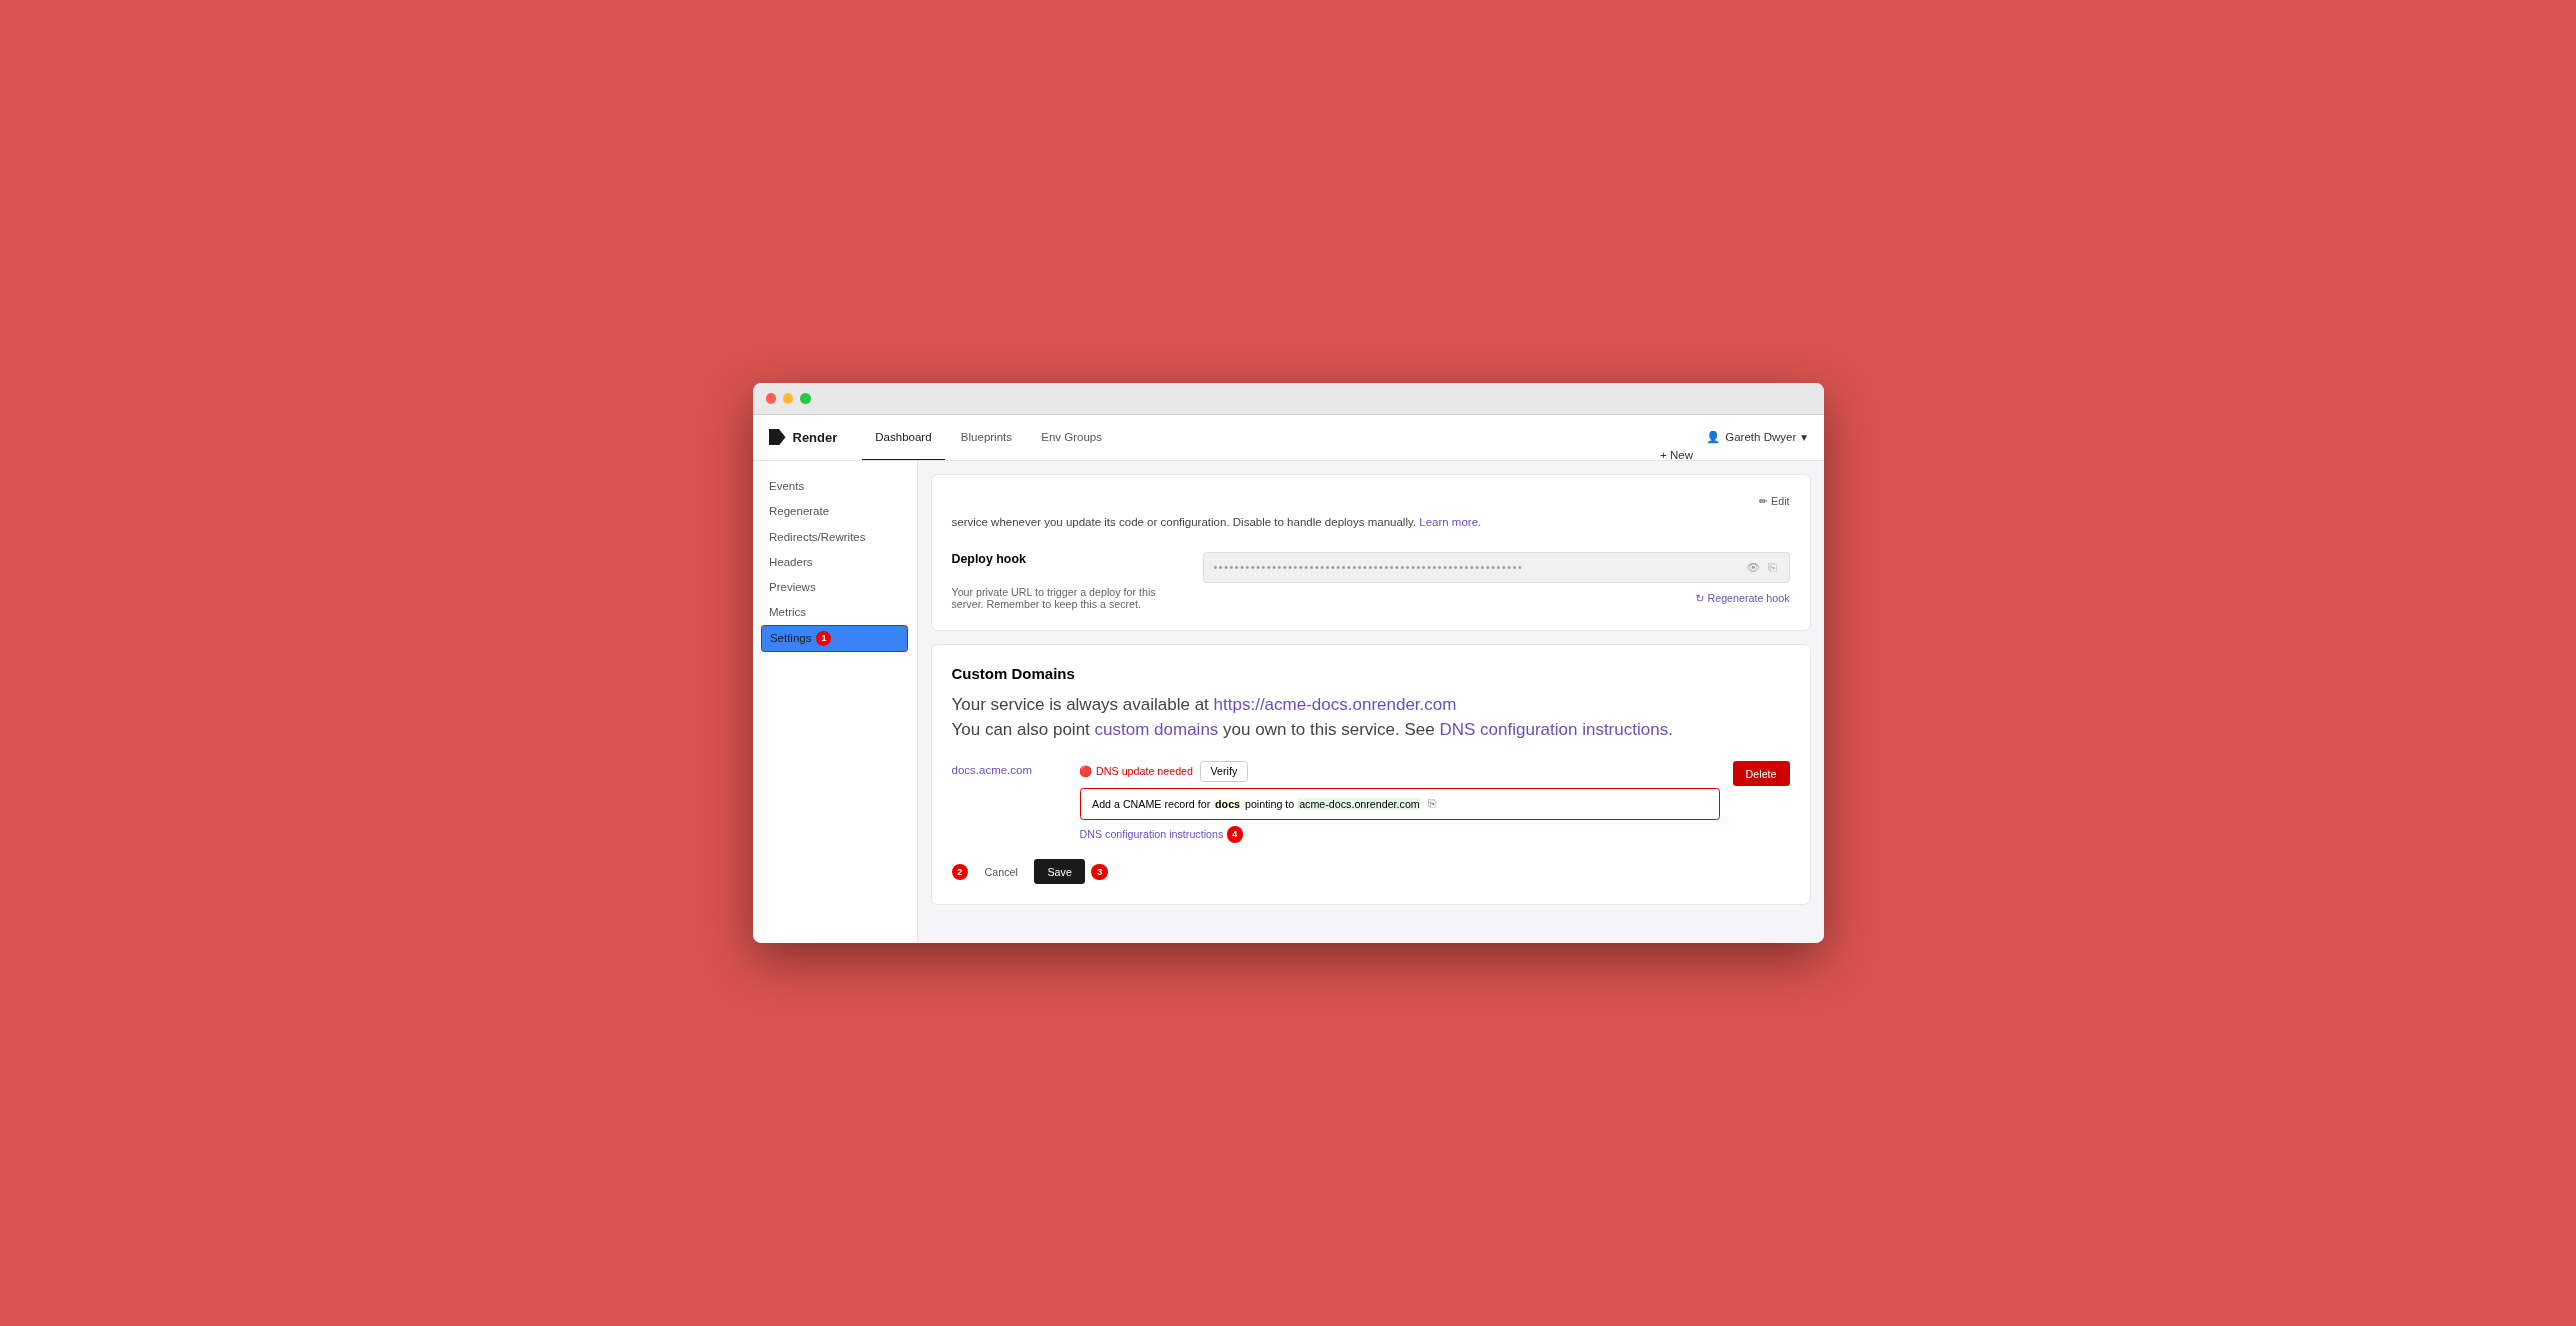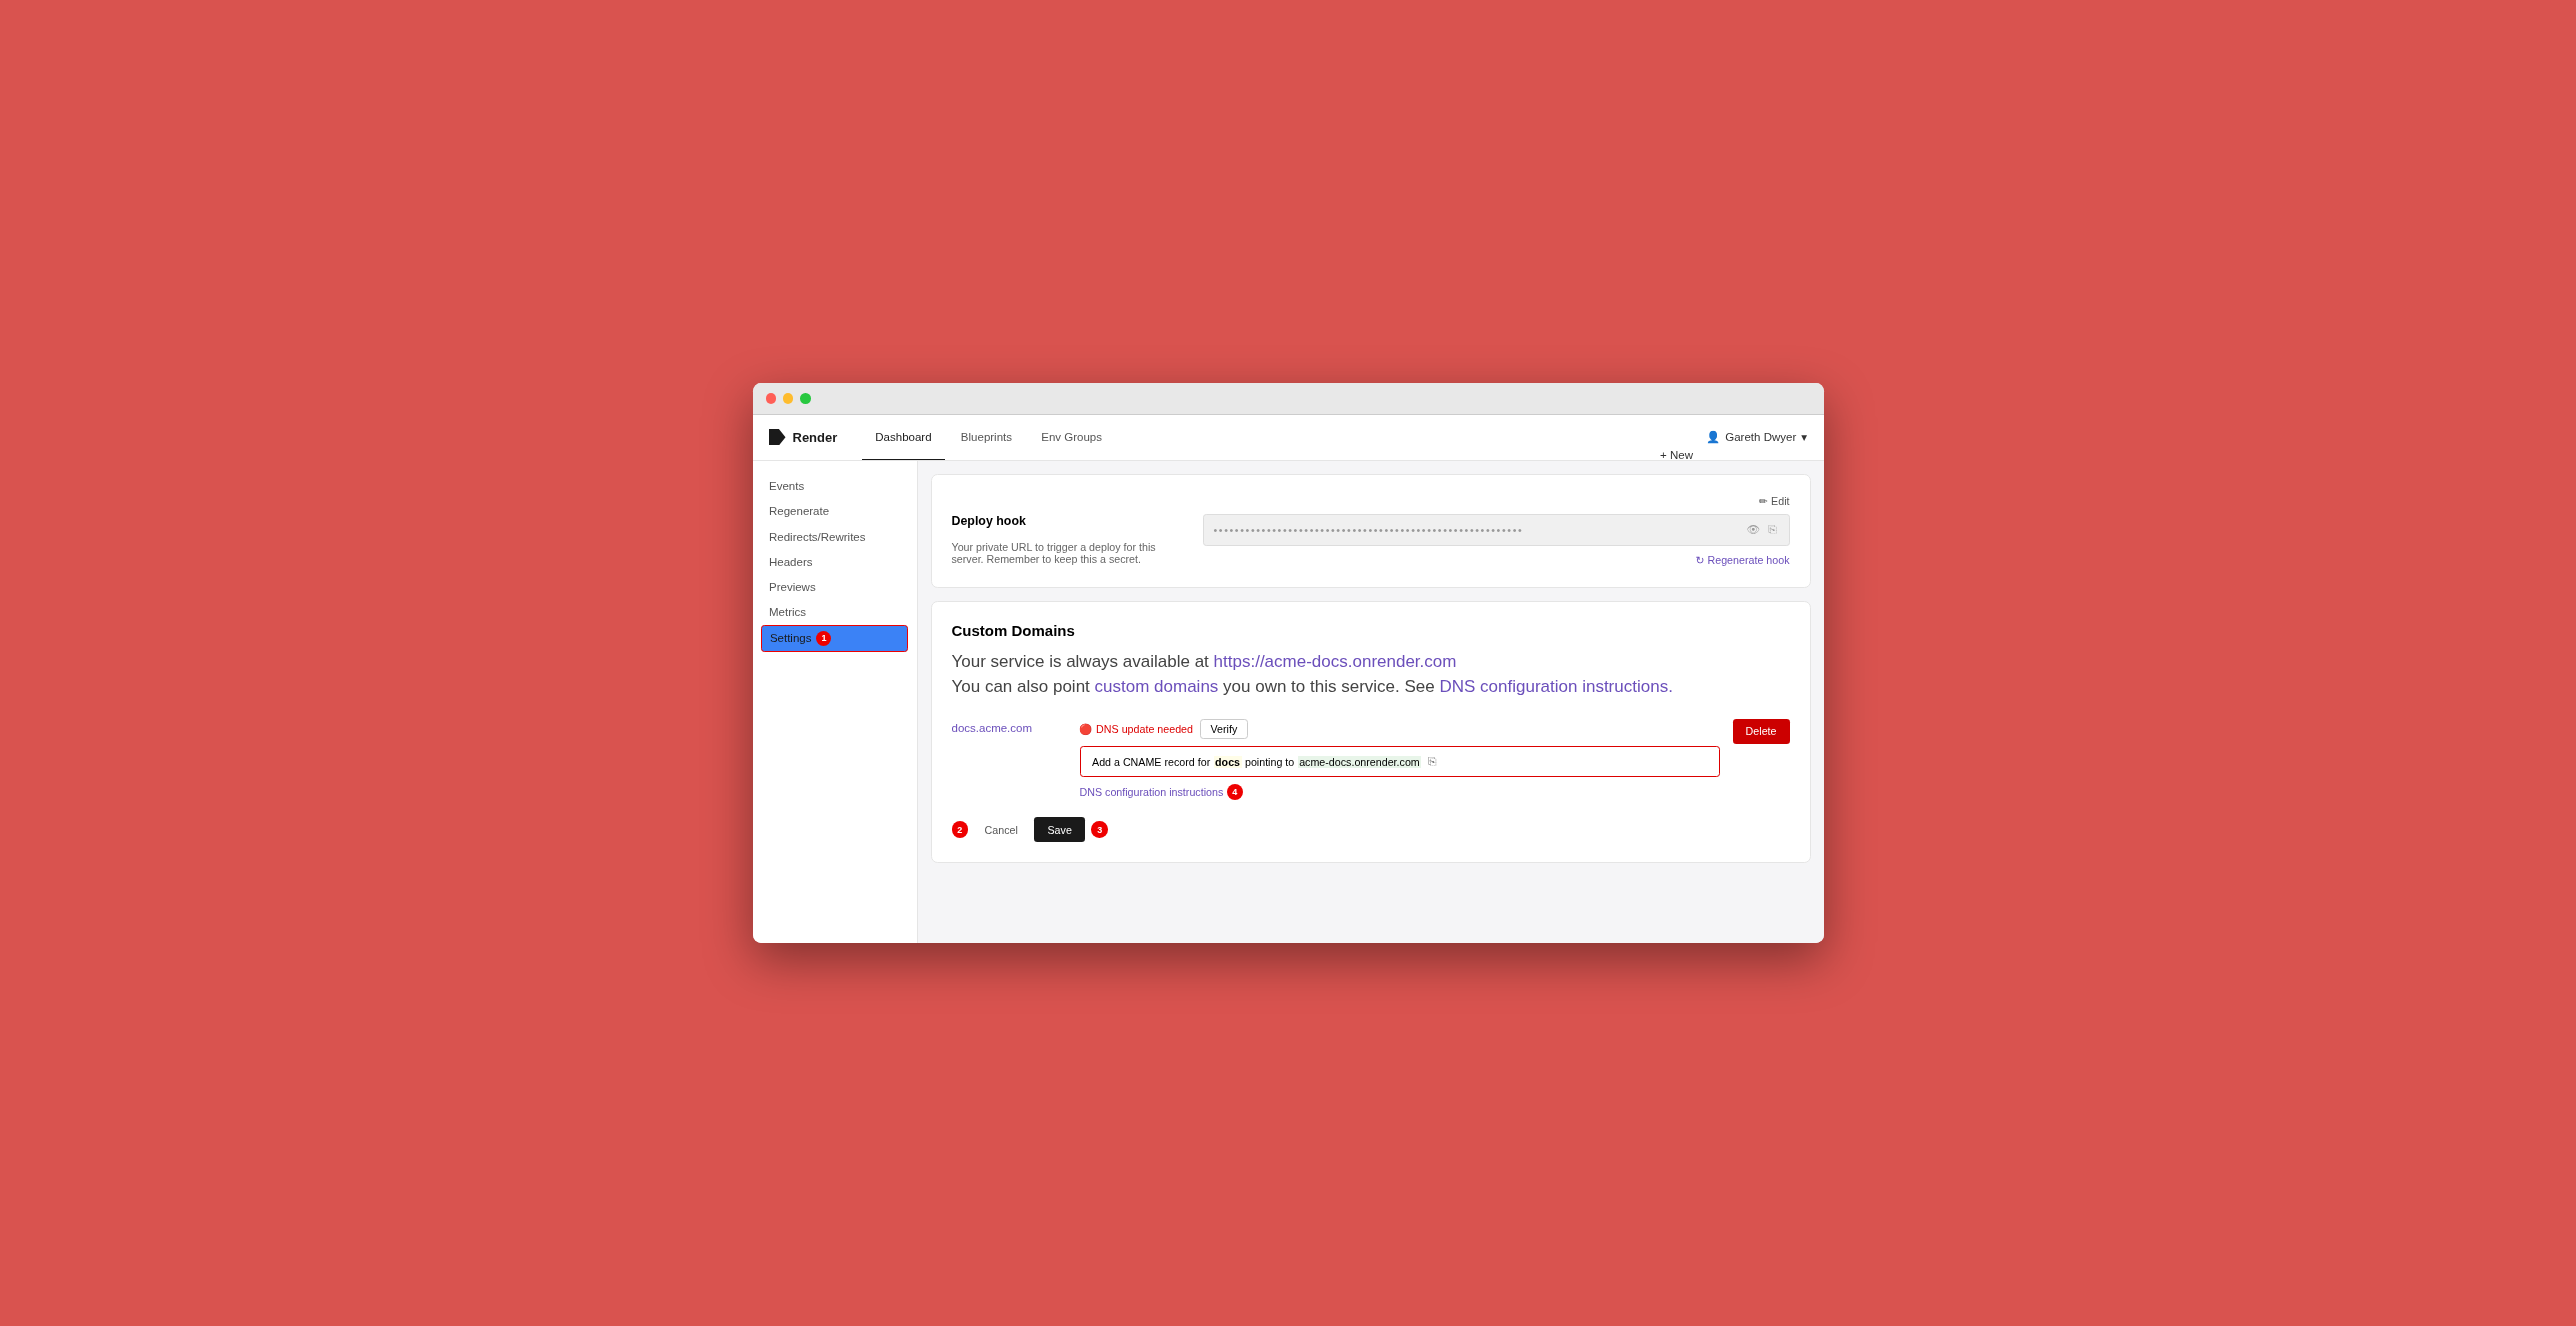--- a/index.html
+++ b/index.html
@@ -182,21 +182,21 @@
       gap: 20px;
       align-items: flex-start;
     }
     .deploy-hook-label {
       flex-shrink: 0;
       width: 231px;
     }
     .deploy-hook-label h3 {
       font-size: 12.4px;
       font-weight: 600;
-      margin-bottom: 13px;
+      margin-bottom: 20px;
     }
     .deploy-hook-label p {
       font-size: 10.7px;
       color: #666;
     }
     .deploy-hook-input-area {
       flex: 1;
     }
     .masked-input {
       background: #f0f0f0;
@@ -442,20 +442,24 @@
     </div>
 
     <div class="main-content">
 
       <div class="section-card">
         <div class="section-header">
           <div class="edit-btn">
             <span>✏</span>
             <span>Edit</span>
           </div>
+        </div>
+        <div class="auto-deploy-text">
+          <span>service whenever you update its code or configuration. Disable to handle deploys manually.</span>
+          <a class="link">Learn more.</a>
         </div>
 
         <div class="deploy-hook-section">
           <div class="deploy-hook-label">
             <h3>Deploy hook</h3>
             <p>Your private URL to trigger a deploy for this server. Remember to keep this a secret.</p>
           </div>
           <div class="deploy-hook-input-area">
             <div class="masked-input">
               <span>••••••••••••••••••••••••••••••••••••••••••••••••••••••••••</span>

